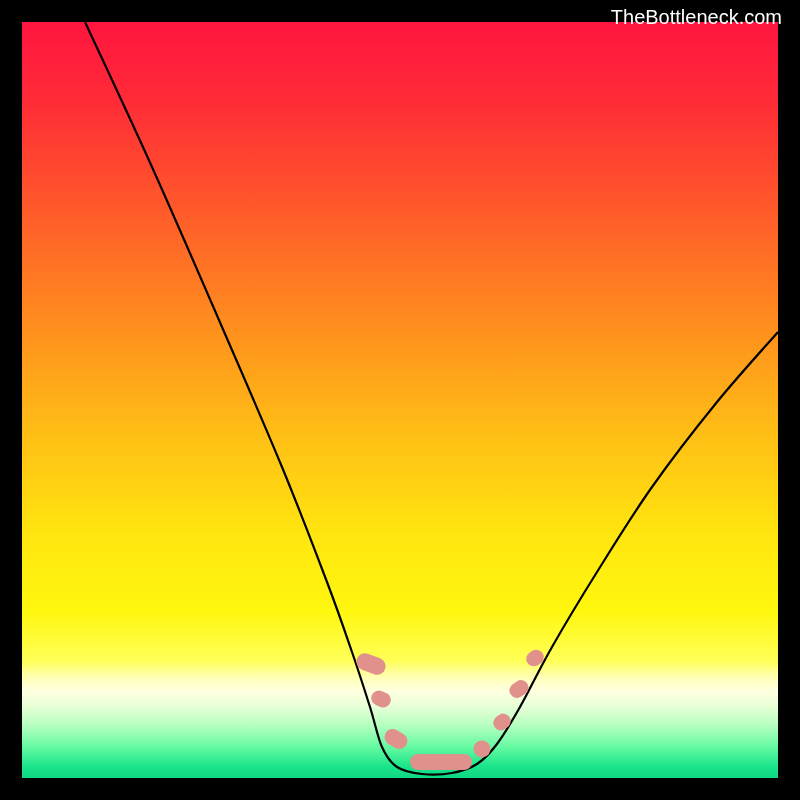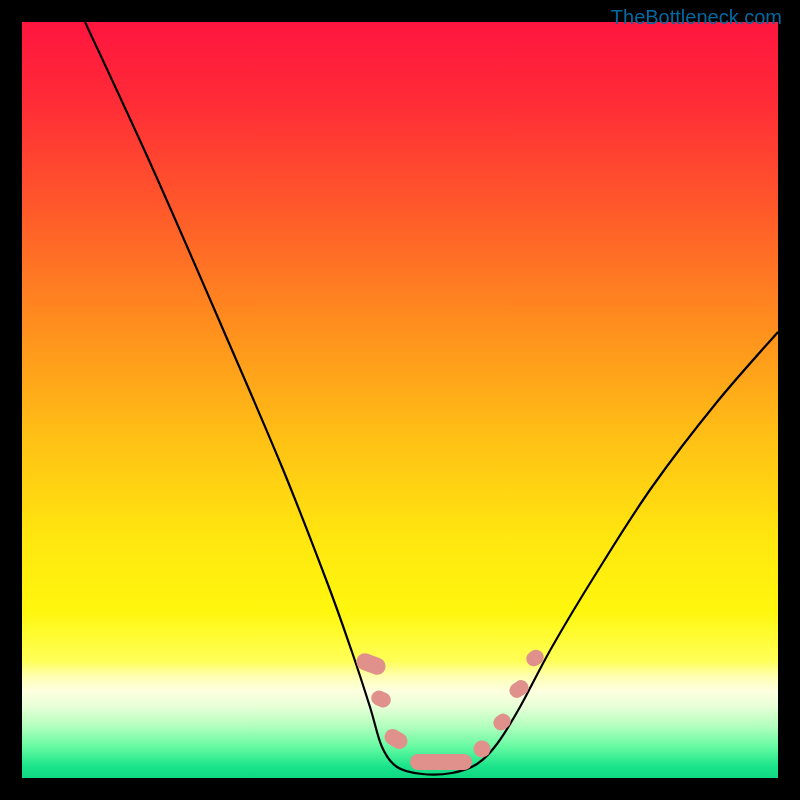--- a/index.html
+++ b/index.html
@@ -21,21 +21,21 @@
   }
   .plot-area {
     position: absolute;
     left: 0;
     top: 0;
     width: 756px;
     height: 756px;
   }
   .watermark {
     position: absolute;
-    color: #0369a1;
+    color: #ffffff;
     font-size: 20px;
     font-weight: 400;
     letter-spacing: 0px;
     white-space: nowrap;
   }
   svg { display: block; }
 </style>
 </head>
 <body>
 

